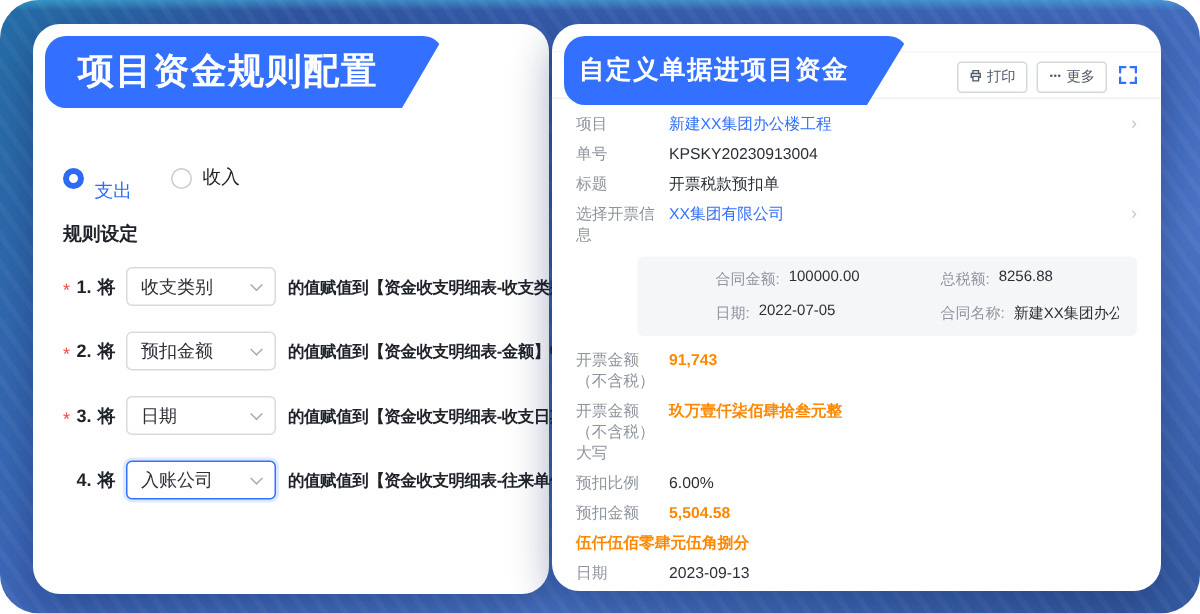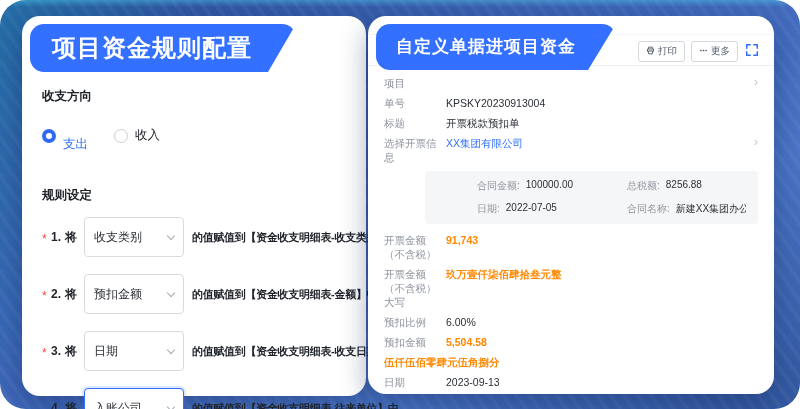--- a/index.html
+++ b/index.html
@@ -13,38 +13,38 @@
       repeating-linear-gradient(55deg, rgba(255,255,255,.045) 0 4px, transparent 4px 11px); }
 
   .card { position:absolute; background:#fff; border-radius:18px;
     box-shadow:0 10px 28px rgba(8,28,80,.38); }
   .card-left  { left:22px;  top:16px; width:344px; height:380px; }
   .card-right { left:368px; top:16px; width:406px; height:378px; }
 
   .badge { position:absolute; left:8px; top:8px; height:48px; background:#3370ff; color:#fff;
     font-weight:bold; font-size:24px; line-height:48px; padding:0 44px 0 22px; letter-spacing:1px;
     border-radius:14px; clip-path:polygon(0 0,100% 0,calc(100% - 28px) 100%,0 100%); white-space:nowrap; }
-  .card-right .badge { height:46px; line-height:46px; font-size:17px; padding:0 40px 0 20px; }
+  .card-right .badge { height:46px; line-height:46px; font-size:17px; padding:0 40px 0 10px; }
 
   
   .l-body { padding:72px 12px 0 20px; }
   .sec-label { font-size:12.5px; font-weight:bold; color:#1f2329; }
   .radio-row { display:flex; align-items:center; gap:26px; margin-top:13px; }
   .radio { display:flex; align-items:center; gap:7px; font-size:12.5px; color:#1f2329; cursor:pointer; }
   .radio .dot { width:14px; height:14px; border-radius:50%; border:1px solid #c9cdd4; background:#fff; }
   .radio.checked .dot { border:4.5px solid #2e6bf2; }
   .radio.checked .radio-text { color:#2e6bf2;margin-top:18px; }
-  .rules-label { margin-top:34px; }
+  .rules-label { margin-top:12px; }
   .rules { margin-top:13px; }
   .rule-row { display:flex; align-items:center; margin-bottom:17px; white-space:nowrap; }
   .req { color:#f54a45; font-size:12px; width:9px; flex:0 0 9px; margin-top:3px; }
   .req.hidden { visibility:hidden; }
   .idx { font-size:12px; font-weight:bold; color:#1f2329; margin-right:4px; }
   .word { font-size:12px; font-weight:bold; color:#1f2329; margin-right:7px; }
-  .select { width:100px; height:40px; border:1px solid #d9dadd; border-radius:4px; background:#fff;
+  .select { width:100px; height:26px; border:1px solid #d9dadd; border-radius:4px; background:#fff;
     display:flex; align-items:center; justify-content:space-between; padding:0 9px; cursor:pointer; flex:0 0 100px; }
   .select.focused { border-color:#3370ff; box-shadow:0 0 0 2px rgba(51,112,255,.16);gap:22px; }
   .select .sel-text { font-size:12px; color:#2b2f36; }
   .chev { width:6px; height:6px; border-right:1.4px solid #a6abb3; border-bottom:1.4px solid #a6abb3;
     transform:rotate(45deg); margin-top:-3px; }
   .suffix { font-size:11px; font-weight:bold; color:#1f2329; margin-left:8px; letter-spacing:-.3px; }
 
   
   .tools { position:absolute; top:25px; right:14px; display:flex; align-items:center; gap:6px;margin-left:36px; }
   .tool-btn { display:flex; align-items:center; gap:3px; border:1px solid #d5d8dd; background:#fff;
@@ -72,21 +72,20 @@
   .c-value { color:#2b2f36; }
 </style>
 </head>
 <body>
 
 <div class="stage">
 
   <section class="card card-left">
     <div class="badge">项目资金规则配置</div>
     <div class="l-body">
-      <div class="sec-label">收支方向</div>
 
       <div class="radio-row">
         <div class="radio checked">
           <span class="dot"></span>
           <span class="radio-text">支出</span>
         </div>
         <div class="radio">
           <span class="dot"></span>
           <span class="radio-text">收入</span>
         </div>
@@ -177,20 +176,21 @@
 
     <div class="tabbar">
       <div class="tab active">基本信息</div>
       <div class="tab">审批记录</div>
     </div>
 
     <div class="r-rows">
 
       <div class="r-row">
         <span class="r-label">项目</span>
+        <span class="r-value link">新建XX集团办公楼工程</span>
         <span class="chev-right">›</span>
       </div>
 
       <div class="r-row">
         <span class="r-label">单号</span>
         <span class="r-value">KPSKY20230913004</span>
       </div>
 
       <div class="r-row">
         <span class="r-label">标题</span>

